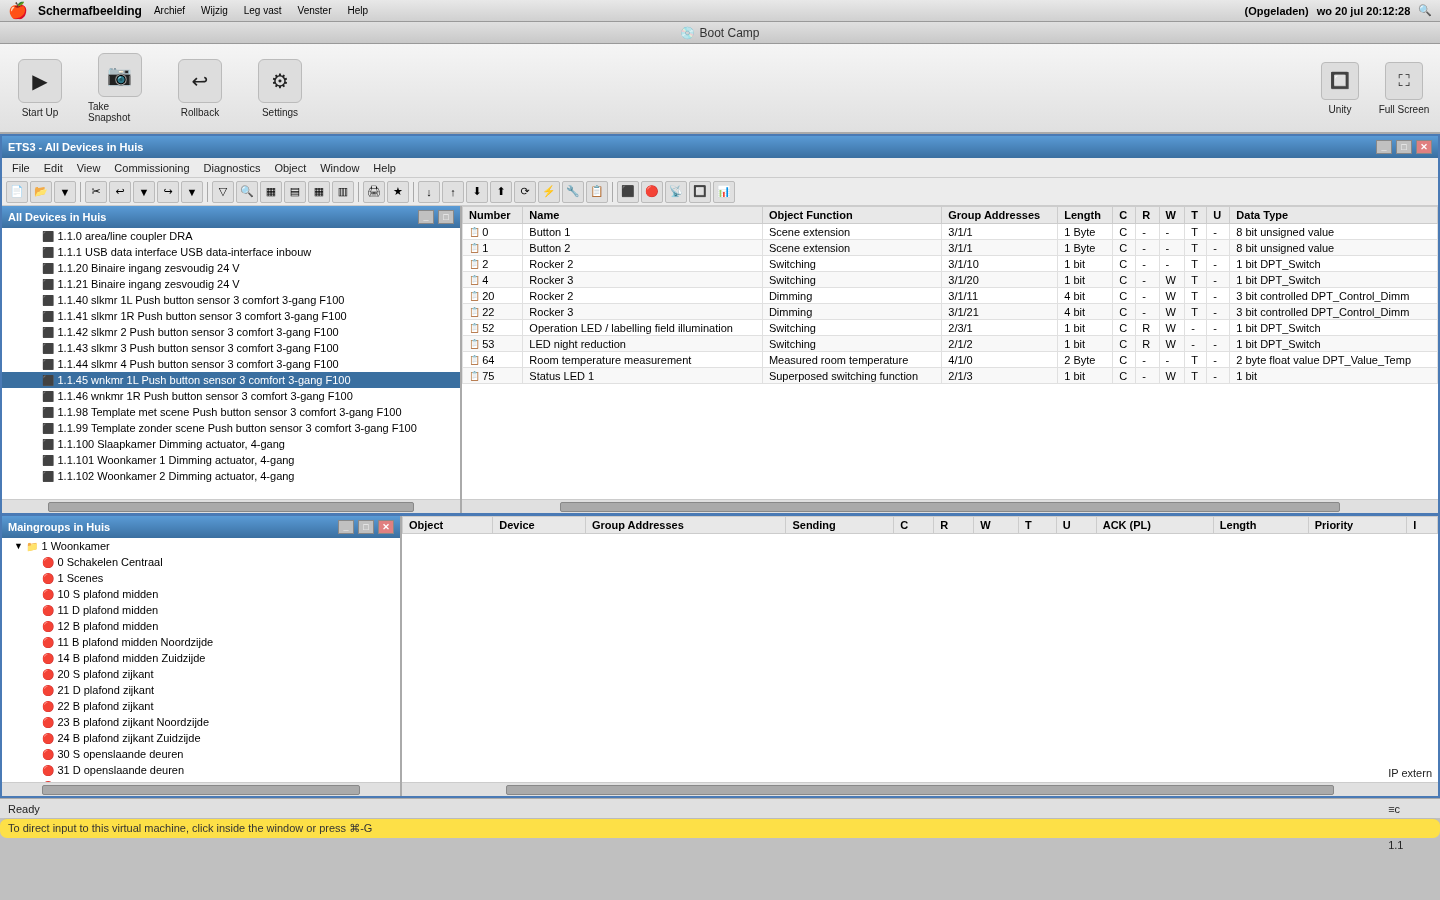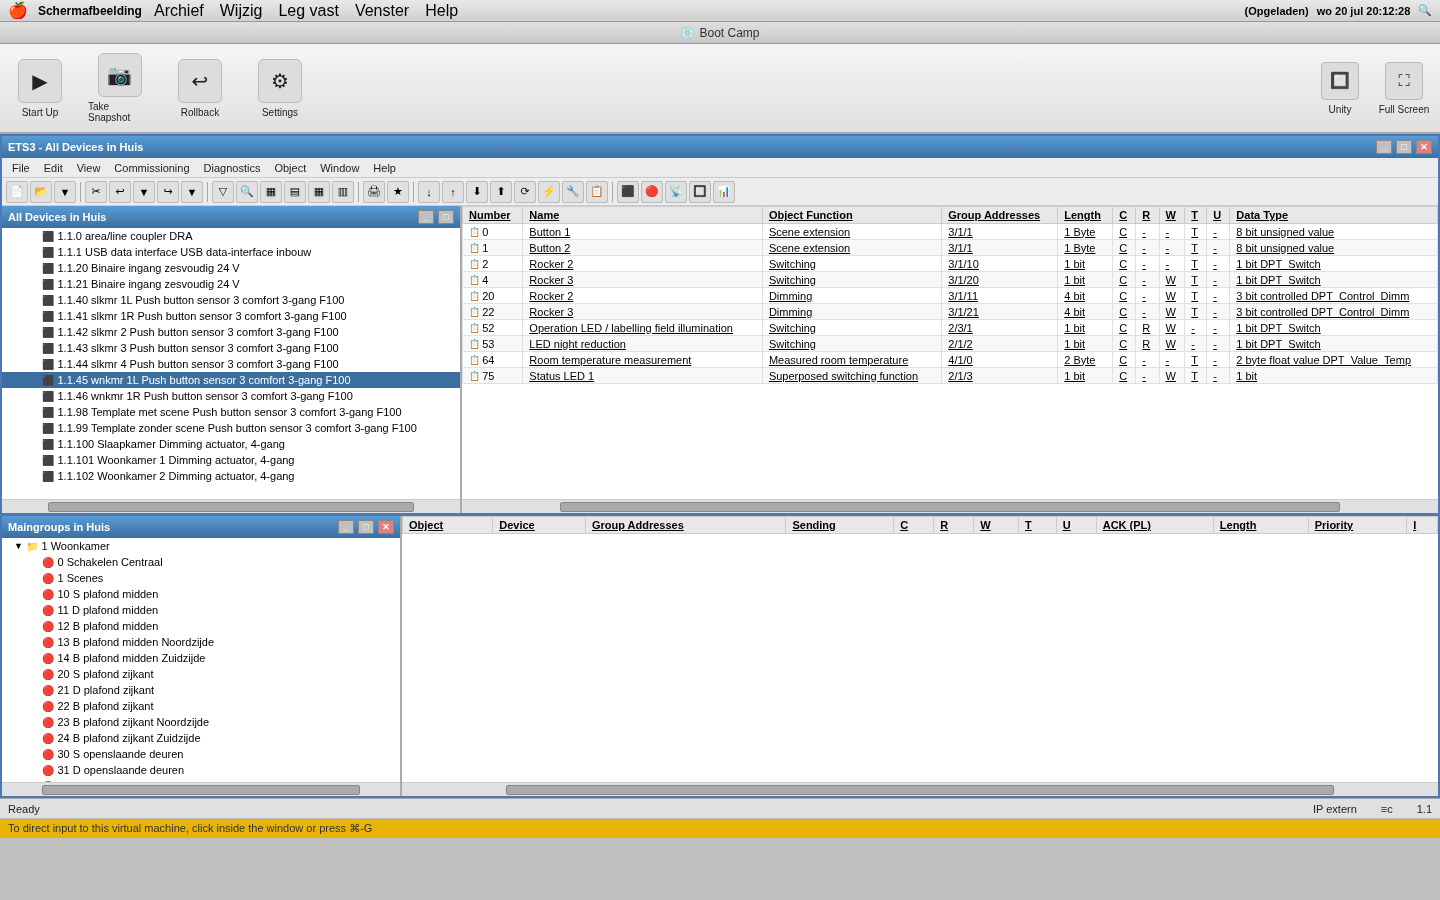--- a/index.html
+++ b/index.html
@@ -9,21 +9,21 @@
     .mac-menubar {
       height: 22px;
       background: linear-gradient(to bottom, #e8e8e8, #d0d0d0);
       display: flex;
       align-items: center;
       padding: 0 8px;
       border-bottom: 1px solid #999;
       font-size: 12px;
       font-weight: bold;
     }
-    .mac-menubar .menu-items { display: flex; gap: 16px; font-weight: normal; font-size: 16px; }
+    .mac-menubar .menu-items { display: flex; gap: 16px; font-weight: normal; font-size: 10px; }
     .mac-menubar .right-items { margin-left: auto; display: flex; align-items: center; gap: 8px; font-size: 11px; }
 
     
     .bootcamp-titlebar {
       height: 22px;
       background: linear-gradient(to bottom, #e0e0e0, #c8c8c8);
       display: flex;
       align-items: center;
       justify-content: center;
       border-bottom: 1px solid #999;
@@ -198,21 +198,21 @@
     .tree-expand { width: 10px; margin-right: 2px; font-size: 9px; }
 
     
     .object-panel {
       flex: 1;
       background: white;
       overflow: hidden;
       display: flex;
       flex-direction: column;
     }
-    .obj-table { flex: 1; overflow-y: auto; text-decoration: underline; }
+    .obj-table { flex: 1; overflow-y: auto; }
     table { width: 100%; border-collapse: collapse; font-size: 11px; }
     th {
       background: #e8e8e8;
       border: 1px solid #ccc;
       padding: 2px 6px;
       text-align: left;
       font-weight: bold;
       font-size: 11px;
       position: sticky; top: 0;
       white-space: nowrap;
@@ -272,32 +272,33 @@
       height: 20px;
       background: #e0e0e0;
       border-top: 1px solid #aaa;
       display: flex;
       align-items: center;
       padding: 0 8px;
       font-size: 11px;
       color: #222;
       gap: 16px;
     }
-    .statusbar .right { margin-left: auto; display: flex; gap: 24px; }
+    .statusbar .right { margin-left: auto; display: flex; gap: 24px; flex-direction: column; }
 
     
     .hintbar {
       height: 20px;
-      background: #eab308;
+      background: #fde047;
       border-top: 1px solid #bbb;
       display: flex;
       align-items: center;
       padding: 0 8px;
       font-size: 11px;
       color: #333;
+      border-radius: 7px;
     }
   </style>
 </head>
 <body>
 
 <div class="mac-menubar">
   <span style="font-size:16px; margin-right:10px;">🍎</span>
   <span style="font-weight:bold; margin-right:12px;">Schermafbeelding</span>
   <div class="menu-items">
     <span>Archief</span>
@@ -723,21 +724,21 @@
             <div class="tree-item">
               <span class="indent" style="width:24px"></span>
               <span class="tree-expand"></span>
               <span class="tree-icon">🔴</span>
               <span>12 B plafond midden</span>
             </div>
             <div class="tree-item">
               <span class="indent" style="width:24px"></span>
               <span class="tree-expand"></span>
               <span class="tree-icon">🔴</span>
-              <span>13 B plafond midden Noordzijde</span>
+              <span>11 B plafond midden Noordzijde</span>
             </div>
             <div class="tree-item">
               <span class="indent" style="width:24px"></span>
               <span class="tree-expand"></span>
               <span class="tree-icon">🔴</span>
               <span>14 B plafond midden Zuidzijde</span>
             </div>
             <div class="tree-item">
               <span class="indent" style="width:24px"></span>
               <span class="tree-expand"></span>

